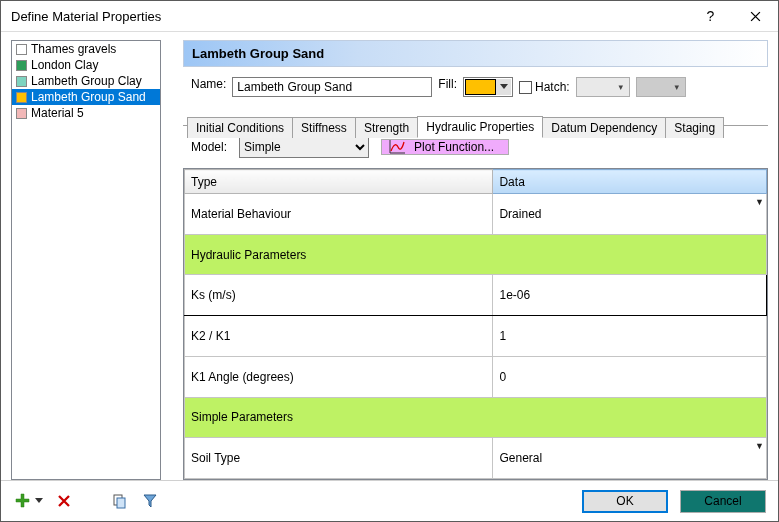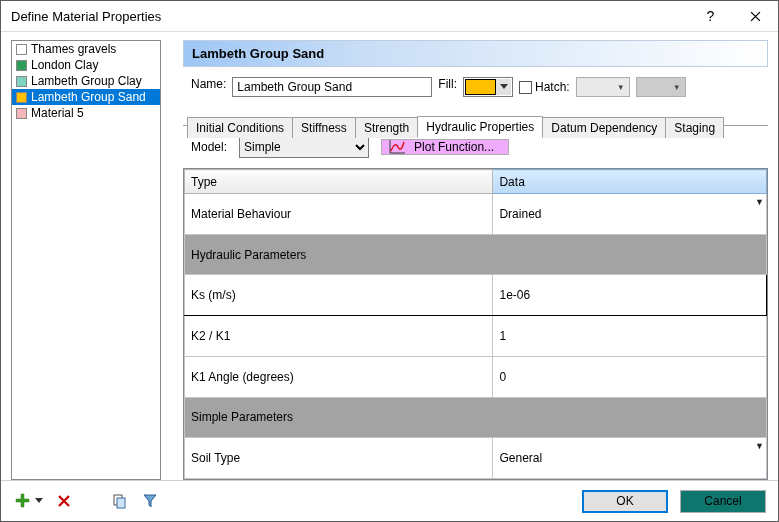--- a/index.html
+++ b/index.html
@@ -202,21 +202,21 @@
     background:linear-gradient(#d8ecff,#b9d9f7);
     border:1px solid #84acd4;
   }
   table.pgrid td {
     border:1px solid #c5c5c5;
     padding:2px 6px;
     height:16px;
     background:#fff;
   }
   tr.group td {
-    background:#a3a3a3;
+    background:#bef264;
     color:#000;
   }
   tr.active-row td {
     border-top:1px solid #000;
     border-bottom:1px solid #000;
   }
   tr.active-row td.data-cell {
     border:1px solid #000;
   }
   td.data-cell { position:relative; }

